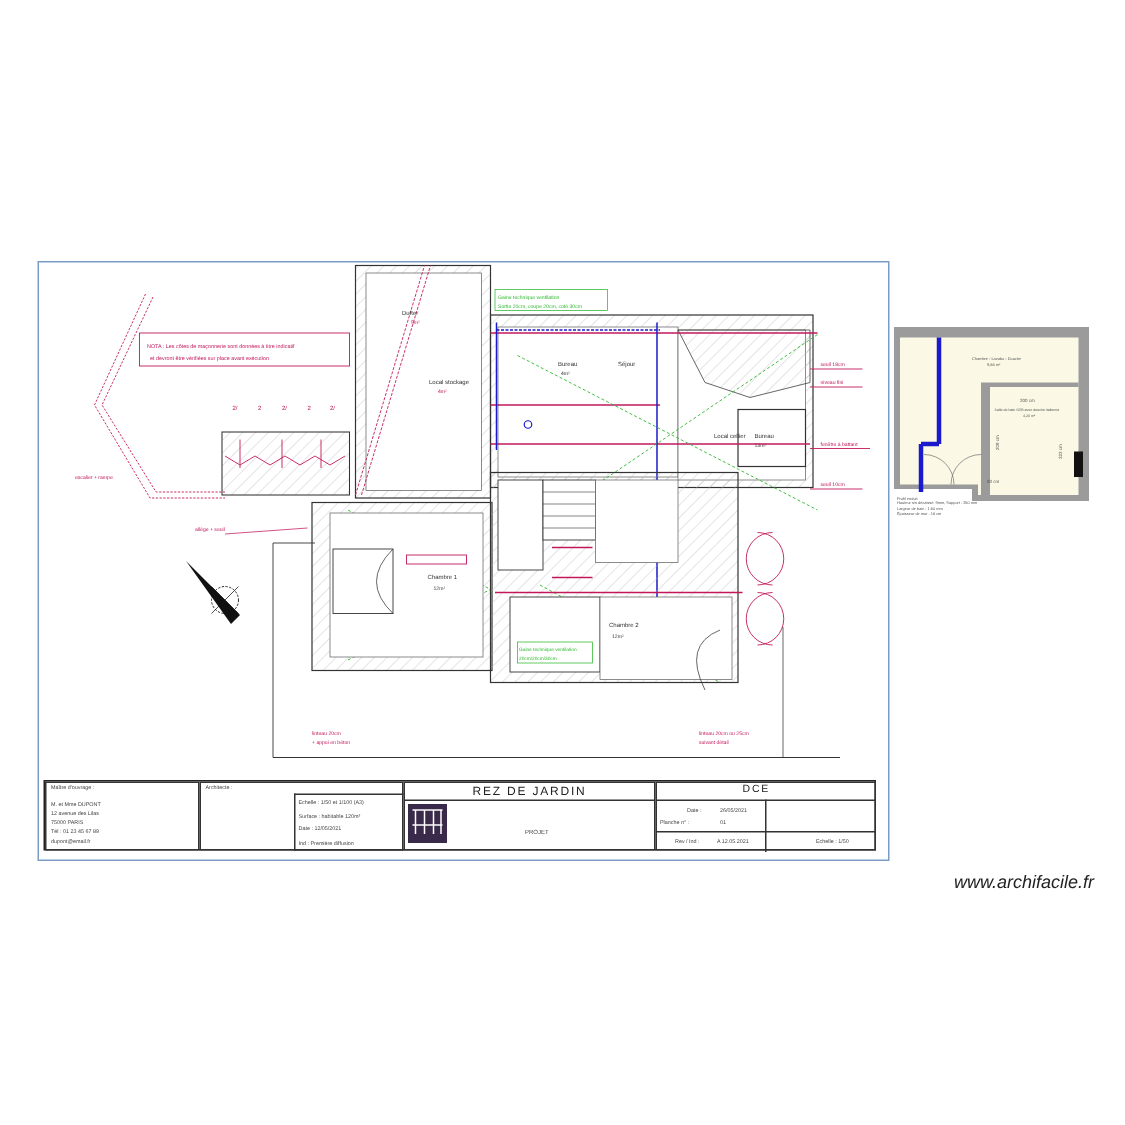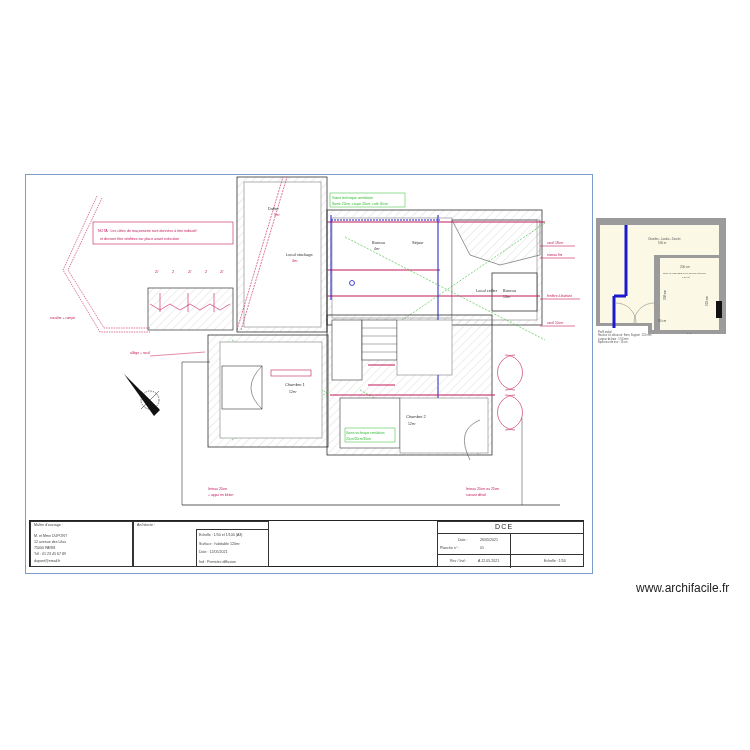--- a/index.html
+++ b/index.html
@@ -4,21 +4,21 @@
 <style>
   html, body { margin:0; padding:0; background:#ffffff; }
   body { width:750px; height:750px; position:relative; overflow:hidden; font-family:"Liberation Sans", sans-serif; }
   .sheet { position:absolute; left:25px; top:174px; width:568px; height:400px; border:1px solid #7a9cc6; background:#fff; box-sizing:border-box; }
   .cartouche { position:absolute; left:29px; top:520px; width:555px; height:47px; border:1px solid #222; background:#fff; box-sizing:border-box; font-size:4px; color:#333; }
   .cell { position:absolute; box-sizing:border-box; border:0.6px solid #333; }
   .tiny { font-size:3.6px; color:#444; white-space:nowrap; position:absolute; }
   .big { font-size:8px; letter-spacing:1.2px; color:#222; position:absolute; white-space:nowrap; }
   .inset { position:absolute; left:596px; top:218px; width:130px; height:116px; }
   .inset-note { position:absolute; left:598px; top:331px; width:70px; font-size:2.6px; color:#555; line-height:3.4px; }
-  .watermark { position:absolute; left:636px; top:581px; font-size:12px; color:#222; white-space:nowrap; }
+  .watermark { position:absolute; left:636px; top:581px; font-size:12px; color:#222; white-space:nowrap;font-style:italic; }
 </style>
 </head>
 <body>
 
 <div class="sheet"></div>
 
 <svg class="plan-svg" width="750" height="750" style="position:absolute;left:0;top:0;" xmlns="http://www.w3.org/2000/svg">
   <defs>
     <pattern id="hatch" width="6" height="6" patternUnits="userSpaceOnUse" patternTransform="rotate(45)">
       <line x1="0" y1="0" x2="0" y2="6" stroke="#b8b8b8" stroke-width="0.5"></line>
@@ -176,20 +176,36 @@
     <span class="tiny" style="left:3px;top:37px;">dupont@email.fr</span>
   </div>
   <div class="cell" style="left:103px;top:0;width:136px;height:46px;">
     <span class="tiny" style="left:3px;top:1px;">Architecte :</span>
   </div>
   <div class="cell" style="left:166px;top:8px;width:73px;height:38px;border-right:none;">
     <span class="tiny" style="left:2px;top:3px;">Echelle : 1/50 et 1/100 (A3)</span>
     <span class="tiny" style="left:2px;top:12px;">Surface : habitable 120m²</span>
     <span class="tiny" style="left:2px;top:20px;">Date : 12/05/2021</span>
     <span class="tiny" style="left:2px;top:30px;">Ind : Première diffusion</span>
+  </div>
+  <div class="cell" style="left:239px;top:0;width:168px;height:46px;">
+    <svg width="26" height="26" style="position:absolute;left:2px;top:14px;">
+      <rect x="0" y="0" width="26" height="26" fill="#3a2a4a"></rect>
+      <g stroke="#fff" stroke-width="1" fill="none">
+        <line x1="5" y1="4" x2="5" y2="20"></line>
+          <line x1="11" y1="4" x2="11" y2="20"></line>
+        <line x1="17" y1="4" x2="17" y2="20"></line>
+          <line x1="22" y1="4" x2="22" y2="20"></line>
+        <line x1="3" y1="4" x2="23" y2="4"></line>
+          <line x1="3" y1="14" x2="23" y2="14"></line>
+      </g>
+    </svg>
+    <div style="position:absolute;left:0;top:0;width:166px;height:11px;border-bottom:0.6px solid #333;"></div>
+    <span class="big" style="left:45px;top:1px;">REZ DE JARDIN</span>
+    <span class="tiny" style="left:80px;top:30px;font-size:4px;">PROJET</span>
   </div>
   <div class="cell" style="left:407px;top:0;width:147px;height:46px;">
     <div style="position:absolute;left:0;top:0;width:146px;height:11px;border-bottom:0.6px solid #333;"></div>
     <span class="big" style="left:57px;top:1px;font-size:7px;">DCE</span>
     <span class="tiny" style="left:20px;top:16px;">Date :</span>
     <span class="tiny" style="left:42px;top:16px;">26/05/2021</span>
     <span class="tiny" style="left:2px;top:24px;">Planche n° :</span>
     <span class="tiny" style="left:42px;top:24px;">01</span>
     <div style="position:absolute;left:0;top:32px;width:146px;border-top:0.6px solid #333;"></div>
     <div style="position:absolute;left:72px;top:11px;height:35px;border-left:0.6px solid #333;"></div>

